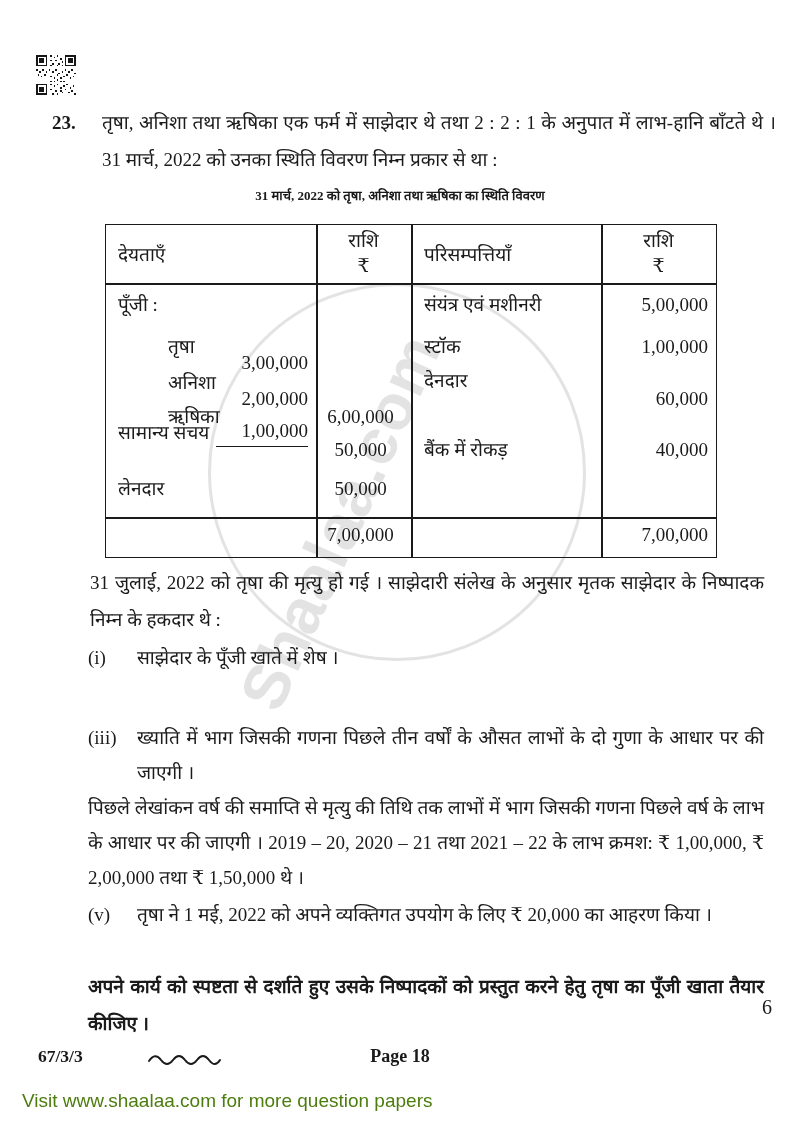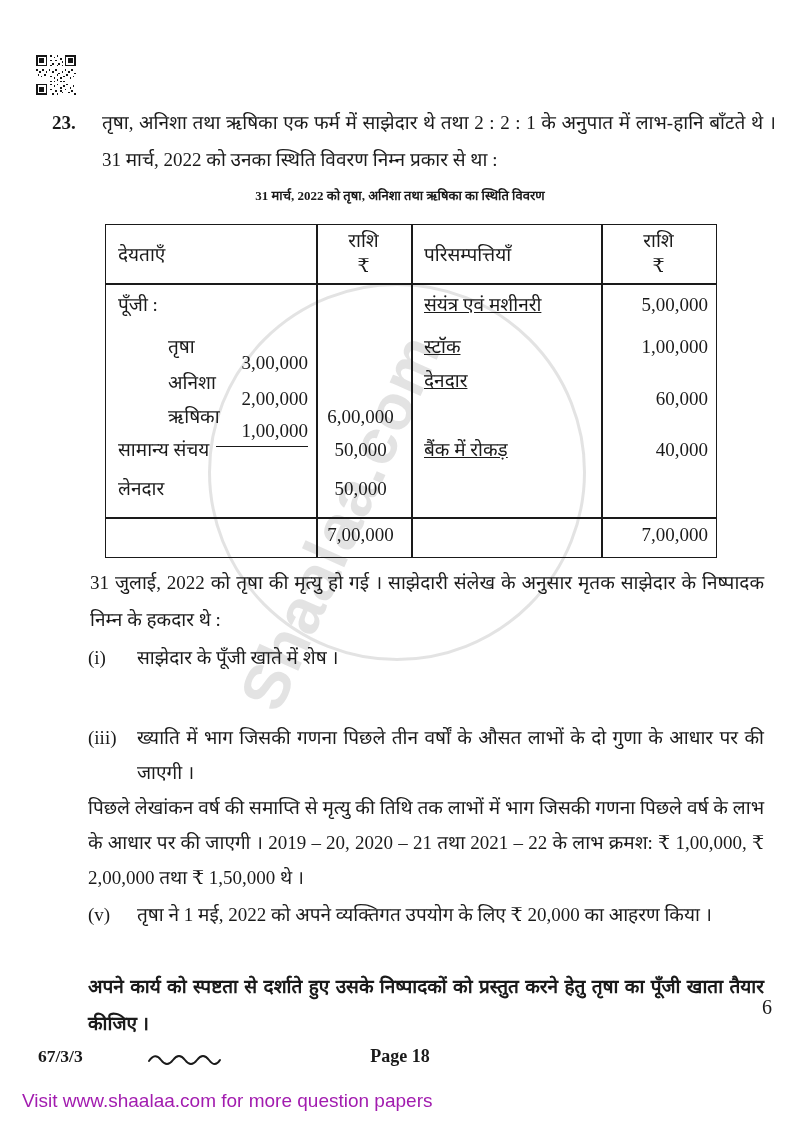--- a/index.html
+++ b/index.html
@@ -27,35 +27,35 @@
   .hline { position:absolute; left:0; right:0; height:1.5px; background:#1a1a1a; }
   .bs-head-cell { position:absolute; top:0; height:58px; display:flex; align-items:center; }
   .bs-head-stack { flex-direction:column; justify-content:center; line-height:1.3; }
   .cell { position:absolute; white-space:nowrap; line-height:1.3; }
   .amt-l { left:212px; width:85px; text-align:center; }
   .amt-r { left:497px; width:105px; text-align:right; }
   .inner-amt { left:110px; width:92px; text-align:right;margin-top:16px; }
   .ul { border-bottom:1.5px solid #1a1a1a; padding-bottom:2px; }
   .ind { left:30px;margin-left:32px; }
   .l-edge { left:12px; }
-  .a-edge { left:318px;text-decoration:underline; }
+  .a-edge { left:318px; }
 
   
   .post-table { position:absolute; left:90px; top:564px; width:674px; text-align:justify; line-height:1.95; }
   .list-item { position:absolute; left:88px; width:676px; display:flex; line-height:1.85; }
   .li-label { width:49px; flex:none; }
   .li-text { flex:1; text-align:justify; }
   .closing { position:absolute; left:88px; top:968px; width:676px; text-align:justify; line-height:1.95;font-weight:bold; }
   .marks { position:absolute; right:28px; top:996px; font-size:20px; }
 
   
   .paper-code { position:absolute; left:38px; top:1046px; font-weight:bold; font-size:17.5px; font-family:"Liberation Serif","DejaVu Serif",serif; }
   .squiggle { position:absolute; left:146px; top:1050px; }
   .page-num { position:absolute; left:50%; transform:translateX(-50%); top:1046px; font-size:18px;font-weight:bold; }
-  .site-banner { position:absolute; left:22px; top:1090px; font-size:19px; color:#a21caf; font-family:"Liberation Sans","DejaVu Sans",sans-serif;text-align:right; }
+  .site-banner { position:absolute; left:22px; top:1090px; font-size:19px; color:#4d7c0f; font-family:"Liberation Sans","DejaVu Sans",sans-serif;text-align:right; }
 
   
   .watermark { position:absolute; left:0; top:0; width:800px; height:1131px; pointer-events:none; z-index:5; }
   .wm-circle { position:absolute; left:208px; top:283px; width:372px; height:372px; border:3px solid rgba(40,40,40,0.13); border-radius:50%; }
   .wm-text {
     position:absolute; left:85px; top:482px; width:520px; height:84px;
     transform:rotate(-66deg); text-align:center;
     font-family:"Liberation Sans","DejaVu Sans",sans-serif;
     font-size:64px; font-weight:600; letter-spacing:1px;
     color:rgba(40,40,40,0.13);
@@ -168,21 +168,21 @@
     </div>
 
     <div class="cell l-edge" style="top:68px">पूँजी :</div>
     <div class="cell ind" style="top:110px">तृषा</div>
     <div class="cell inner-amt" style="top:110px">3,00,000</div>
     <div class="cell ind" style="top:146px">अनिशा</div>
     <div class="cell inner-amt" style="top:146px">2,00,000</div>
     <div class="cell ind" style="top:180px">ऋषिका</div>
     <div class="cell inner-amt ul" style="top:178px">1,00,000</div>
     <div class="cell amt-l" style="top:180px">6,00,000</div>
-    <div class="cell l-edge" style="top:213px">सामान्य संचय</div>
+    <div class="cell l-edge" style="top:196px">सामान्य संचय</div>
     <div class="cell amt-l" style="top:213px">50,000</div>
     <div class="cell l-edge" style="top:252px">लेनदार</div>
     <div class="cell amt-l" style="top:252px">50,000</div>
     <div class="cell amt-l" style="top:298px">7,00,000</div>
 
     <div class="cell a-edge" style="top:68px">संयंत्र एवं मशीनरी</div>
     <div class="cell amt-r" style="top:68px">5,00,000</div>
     <div class="cell a-edge" style="top:110px">स्टॉक</div>
     <div class="cell amt-r" style="top:110px">1,00,000</div>
     <div class="cell a-edge" style="top:144px">देनदार</div>

